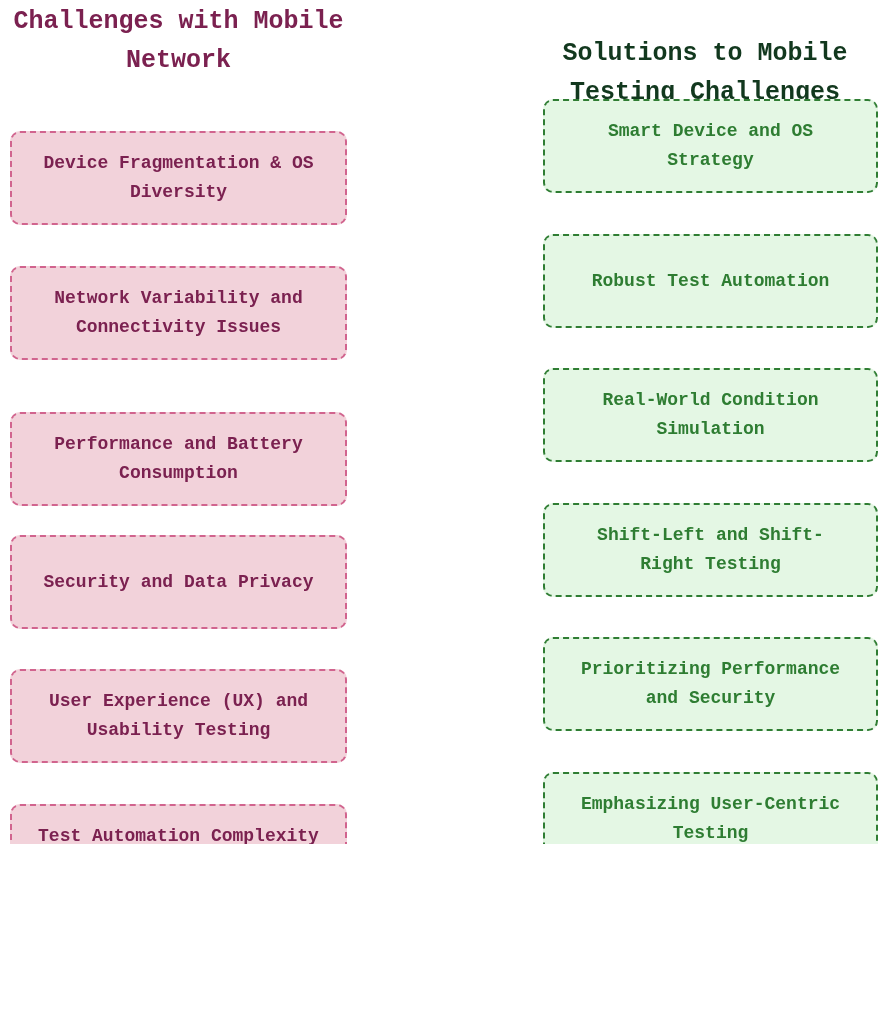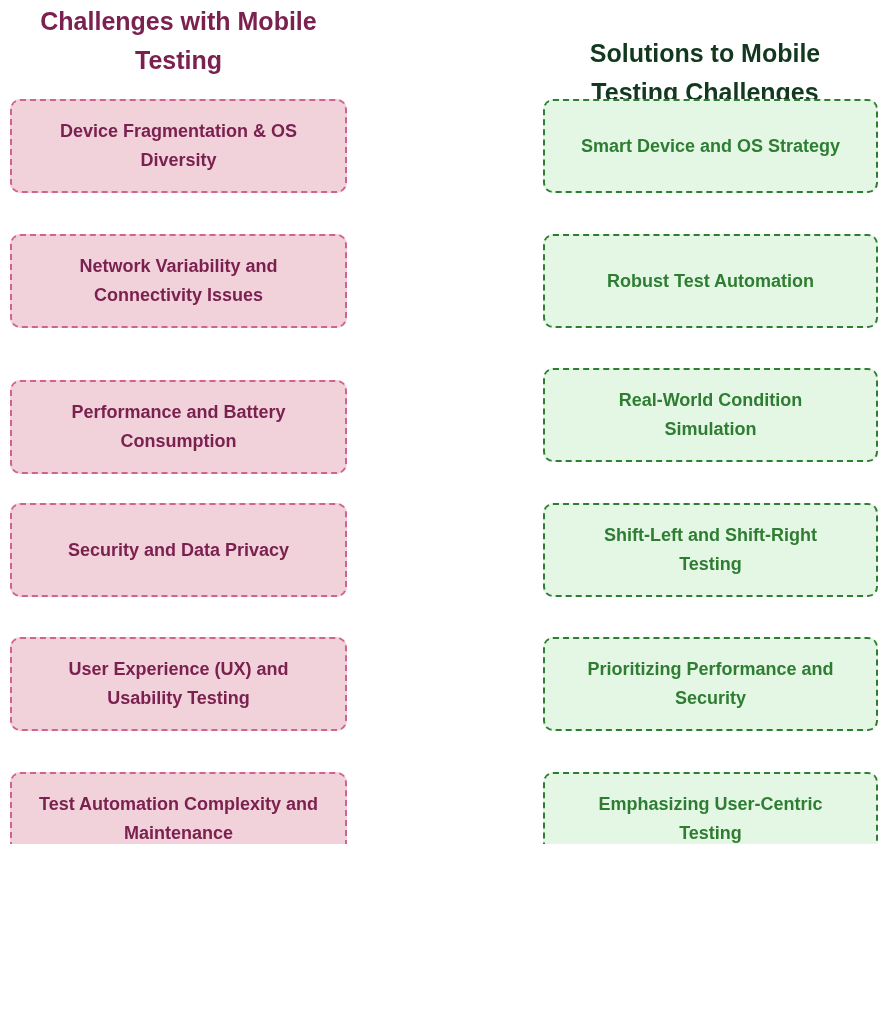--- a/index.html
+++ b/index.html
@@ -1,21 +1,21 @@
 <!DOCTYPE html>
 <html style="--page-bg: #ffffff; --challenge-title: #7b2150; --challenge-fill: #f2d2da; --challenge-border: #d1648e; --challenge-text: #7b2150; --solution-title: #12381e; --solution-fill: #e4f7e4; --solution-border: #2f7d33; --solution-text: #2e7d32; --clipped-border: #323c5c;"><head>
 <meta charset="utf-8">
 <style>
   html, body { margin: 0; padding: 0; background: #ffffff; }
   .canvas {
     position: relative;
     width: 890px;
     height: 844px;
     background: var(--page-bg, #ffffff);
-    font-family: Liberation Sans, sans-serif;
+    font-family: Liberation Mono, monospace;
     overflow: hidden;
   }
   .col-title {
     position: absolute;
     top: 2px;
     margin: 0;
     font-size: 25px;
     font-weight: bold;
     line-height: 39px;
     text-align: center;
@@ -38,20 +38,21 @@
     font-weight: bold;
     line-height: 29px;
   }
   .box.challenge {
     left: 10px;
     width: 337px;
     padding: 0 20px;
     background: var(--challenge-fill, #f2d2da);
     border: 2px dashed var(--challenge-border, #d1648e);
     color: var(--challenge-text, #7b2150);
+    margin-top: 32px;
   }
   .box.solution {
     left: 543px;
     width: 335px;
     padding: 0 32px;
     background: var(--solution-fill, #e4f7e4);
     border: 2px dashed var(--solution-border, #2f7d33);
     color: var(--solution-text, #2e7d32);
   }
   .clipped-node-edge {
@@ -63,21 +64,21 @@
     border-top: 5px dashed var(--clipped-border, #323c5c);
   }
 </style>
 </head>
 <body>
 
 <div class="canvas">
 
   <h1 class="col-title challenges">
     <span>Challenges with Mobile</span>
-    <span>Testing</span>
+    <span>Network</span>
   </h1>
 
   <h1 class="col-title solutions">
     <span>Solutions to Mobile</span>
     <span>Testing Challenges</span>
   </h1>
 
   <div class="box challenge" style="top:99px">Device Fragmentation &amp; OS Diversity</div>
   <div class="box challenge" style="top:234px">Network Variability and Connectivity Issues</div>
   <div class="box challenge" style="top:380px">Performance and Battery Consumption</div>

